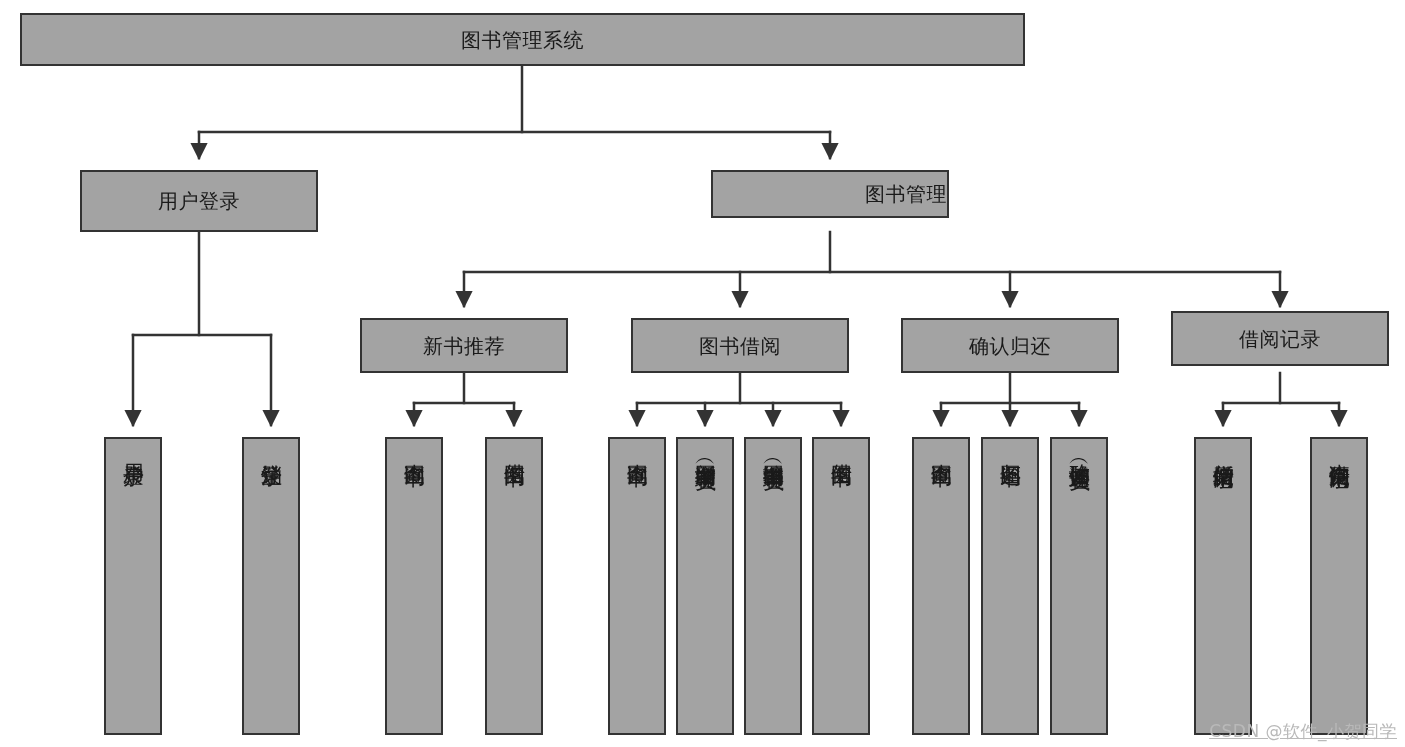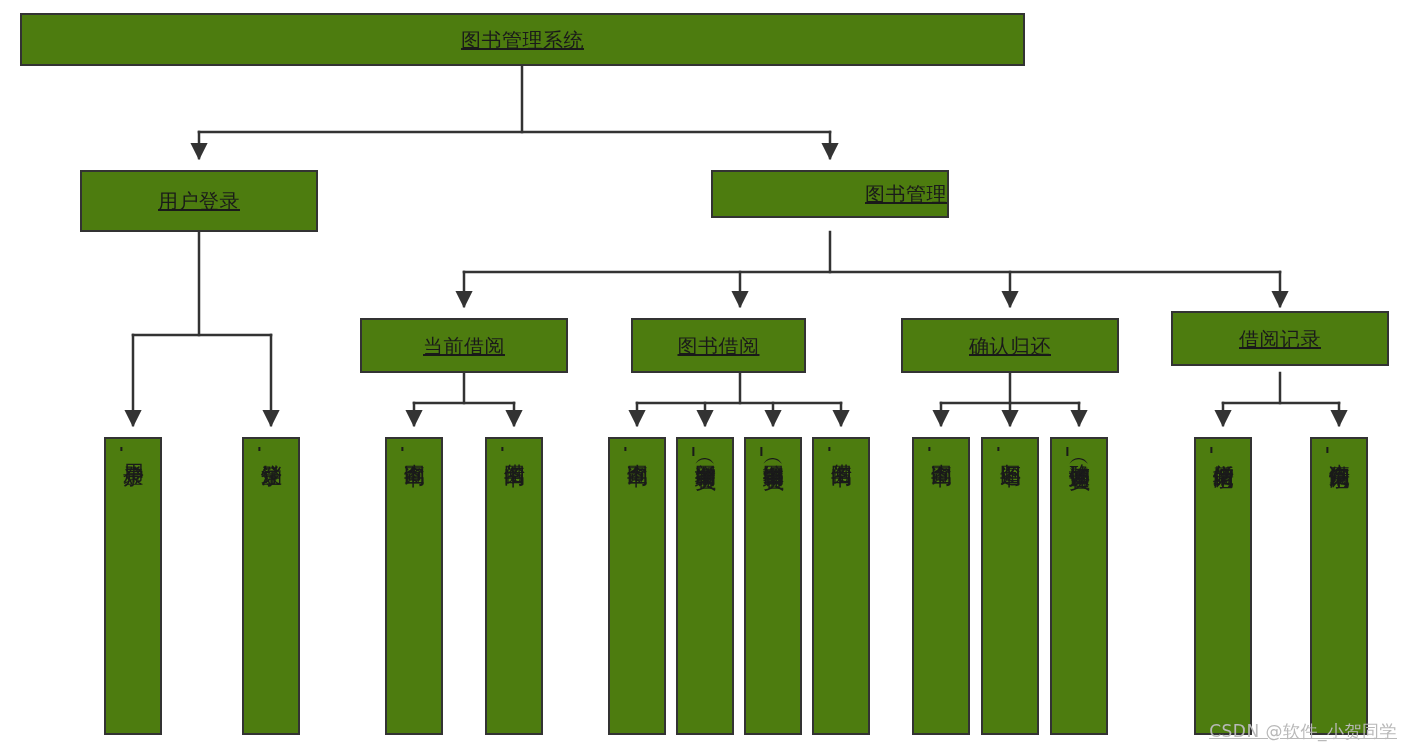--- a/index.html
+++ b/index.html
@@ -22,27 +22,26 @@
   }
   svg.layer {
     position: absolute;
     top: 0; left: 0;
     width: 1405px;
     height: 747px;
   }
   .node-box {
     position: absolute;
     box-sizing: border-box;
-    background: #4d7c0f;
+    background: #a3a3a3;
     border: 2.5px solid #333333;
     display: flex;
     align-items: center;
     justify-content: center;
     color: #1a1a1a;
-    text-decoration: underline;
   }
   .node-label-h {
     font-size: 20px;
     line-height: 1.1;
     letter-spacing: 0.5px;
     white-space: nowrap;
   }
   .node-box.leaf {
     align-items: flex-start;
     justify-content: center;
@@ -130,24 +129,24 @@
 
   <div class="node-box" style="left:80px; top:170px; width:238px; height:62px;">
     <span class="node-label-h">用户登录</span>
   </div>
 
   <div class="node-box" style="left:711px; top:170px; width:238px; height:48px;justify-content:flex-end;">
     <span class="node-label-h">图书管理</span>
   </div>
 
   <div class="node-box" style="left:360px; top:318px; width:208px; height:55px;">
-    <span class="node-label-h">当前借阅</span>
-  </div>
-
-  <div class="node-box" style="left:631px; top:318px; width:175px; height:55px;">
+    <span class="node-label-h">新书推荐</span>
+  </div>
+
+  <div class="node-box" style="left:631px; top:318px; width:218px; height:55px;">
     <span class="node-label-h">图书借阅</span>
   </div>
 
   <div class="node-box" style="left:901px; top:318px; width:218px; height:55px;">
     <span class="node-label-h">确认归还</span>
   </div>
 
   <div class="node-box" style="left:1171px; top:311px; width:218px; height:55px;">
     <span class="node-label-h">借阅记录</span>
   </div>

